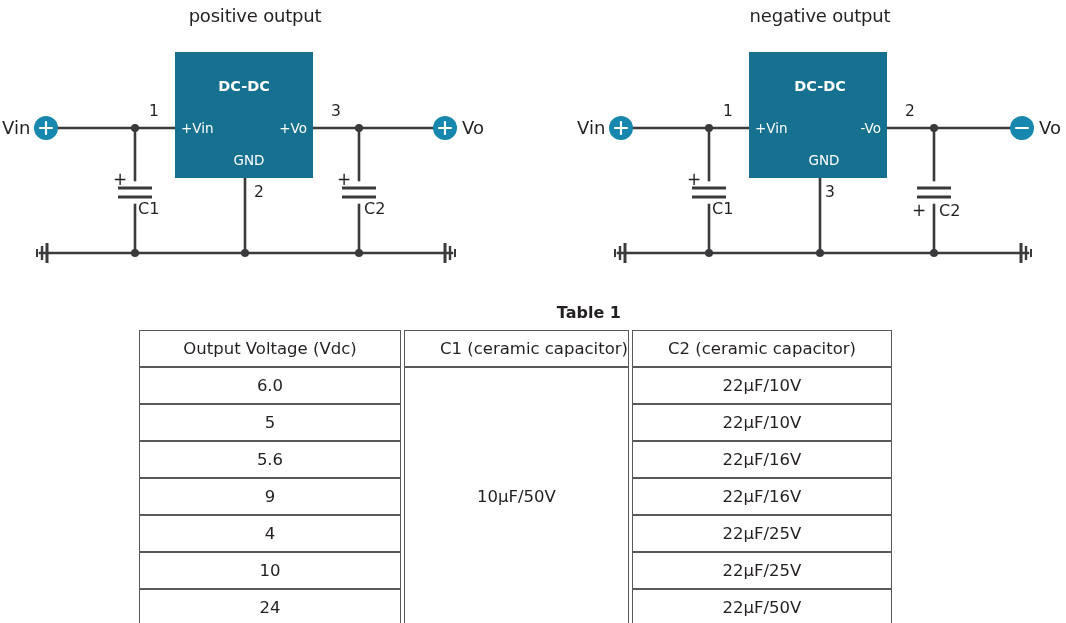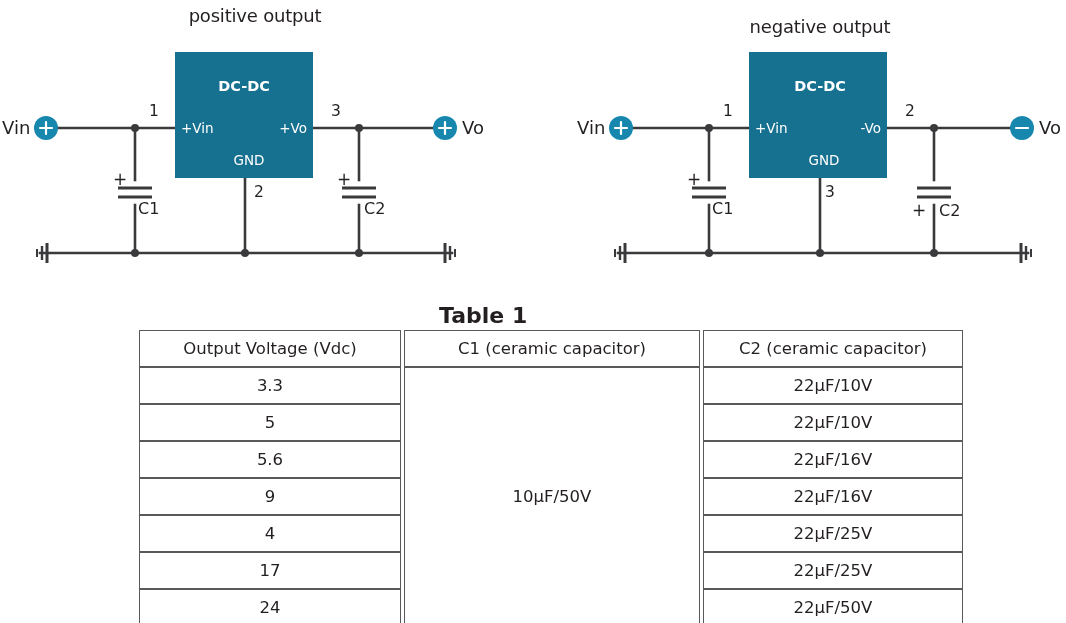--- a/index.html
+++ b/index.html
@@ -24,29 +24,29 @@
   .diagram-title {
     position: absolute;
     font-size: 18px;
     font-weight: normal;
     color: #231f20;
     text-align: center;
     letter-spacing: -0.2px;
     white-space: nowrap;
   }
   #title-positive { left: 140px; top: 5px; width: 230px; }
-  #title-negative { left: 705px; top: 16px; width: 230px; }
+  #title-negative { left: 705px; top: 5px; width: 230px; }
 
   .table-caption {
     position: absolute;
-    left: 439px;
+    left: 421px;
     top: 303px;
     width: 200px;
-    text-align: left;
-    font-size: 22px;
+    text-align: right;
+    font-size: 16px;
     font-weight: bold;
     color: #231f20;
   }
 
   
   .spec-table {
     position: absolute;
     left: 136px;
     top: 330px;
     border-collapse: separate;
@@ -57,21 +57,21 @@
   .spec-table td, .spec-table th {
     border: 1.4px solid #58595b;
     text-align: center;
     font-weight: normal;
     padding: 0;
     height: 35px;
     line-height: 35px;
     box-sizing: border-box;
   }
   .spec-table .col-v  { width: 262px; margin-top: 8px; }
-  .spec-table .col-c1 { width: 296px; }
+  .spec-table .col-c1 { width: 225px; text-align: right; }
   .spec-table .col-c2 { width: 260px; margin-top: 44px; }
   .spec-table td.merged {
     vertical-align: middle;
     line-height: normal;
   }
 
   
   svg.schematic {
     position: absolute;
     left: 0;
@@ -270,42 +270,42 @@
   <table class="spec-table">
     <thead>
       <tr>
         <th class="col-v">Output Voltage (Vdc)</th>
         <th class="col-c1">C1 (ceramic capacitor)</th>
         <th class="col-c2">C2 (ceramic capacitor)</th>
       </tr>
     </thead>
     <tbody>
       <tr>
-        <td>3.3</td>
+        <td>6.0</td>
         <td class="merged" rowspan="7">10µF/50V</td>
         <td>22µF/10V</td>
       </tr>
       <tr>
         <td>5</td>
         <td>22µF/10V</td>
       </tr>
       <tr>
         <td>5.6</td>
         <td>22µF/16V</td>
       </tr>
       <tr>
         <td>9</td>
         <td>22µF/16V</td>
       </tr>
       <tr>
         <td>4</td>
         <td>22µF/25V</td>
       </tr>
       <tr>
-        <td>17</td>
+        <td>10</td>
         <td>22µF/25V</td>
       </tr>
       <tr>
         <td>24</td>
         <td>22µF/50V</td>
       </tr>
     </tbody>
   </table>
 
 </div>

